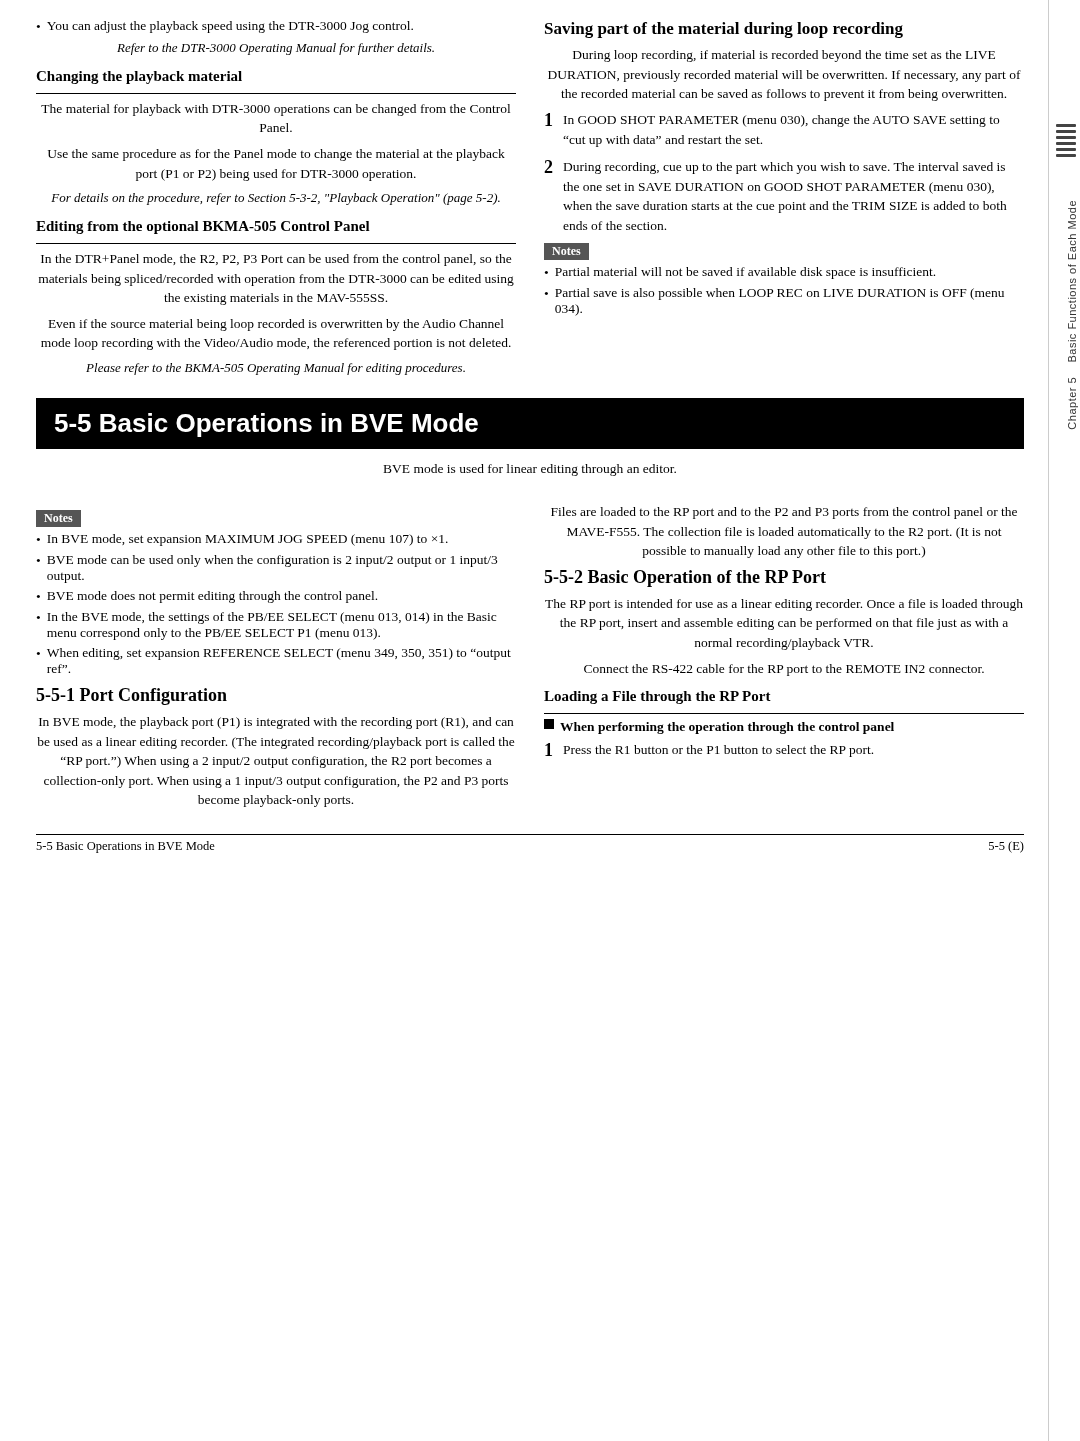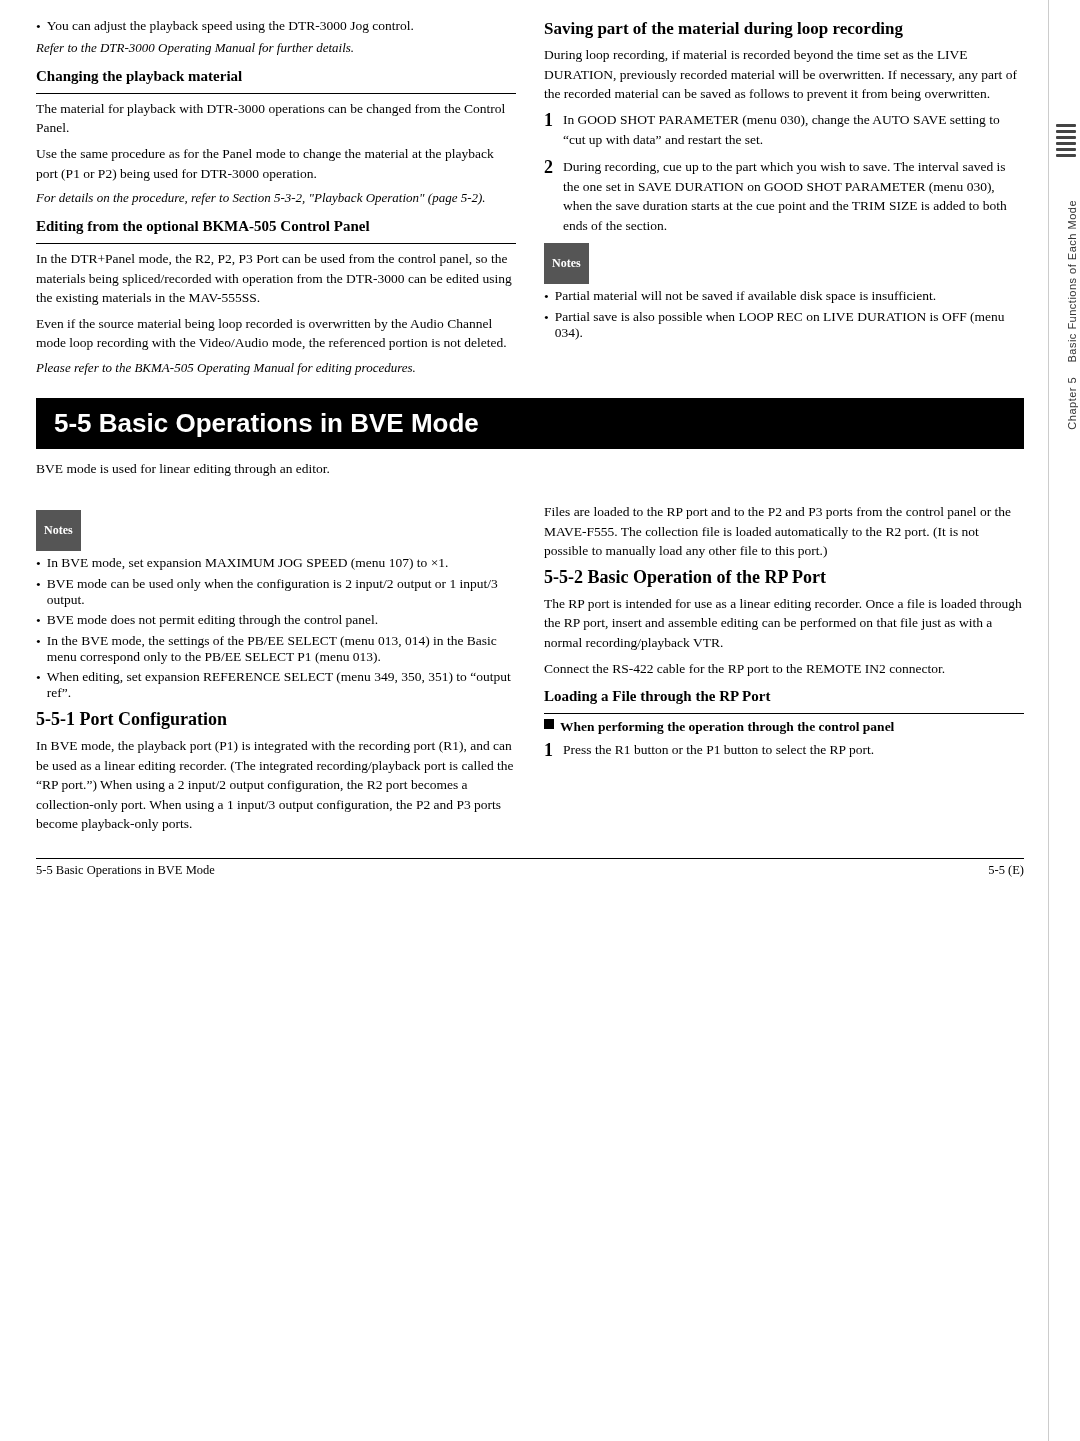--- a/index.html
+++ b/index.html
@@ -92,31 +92,32 @@
       font-size: 15px;
       margin-top: 10px;
       margin-bottom: 5px;
       border-bottom: 1px solid #000;
       padding-bottom: 8px;
     }
     p {
       margin-bottom: 6px;
       line-height: 1.45;
       font-size: 13.5px;
+      text-align: center;
     }
     .notes-section {
       margin-top: 8px;
       margin-bottom: 8px;
     }
     .notes-section .notes-label {
       background: #555;
       color: #fff;
       font-weight: bold;
       font-size: 12px;
-      padding: 13px 8px;
+      padding: 1px 8px;
       display: inline-block;
       margin-bottom: 4px;
     }
     .numbered-item {
       display: flex;
       align-items: flex-start;
       margin-bottom: 8px;
     }
     .numbered-item .num {
       font-size: 18px;

